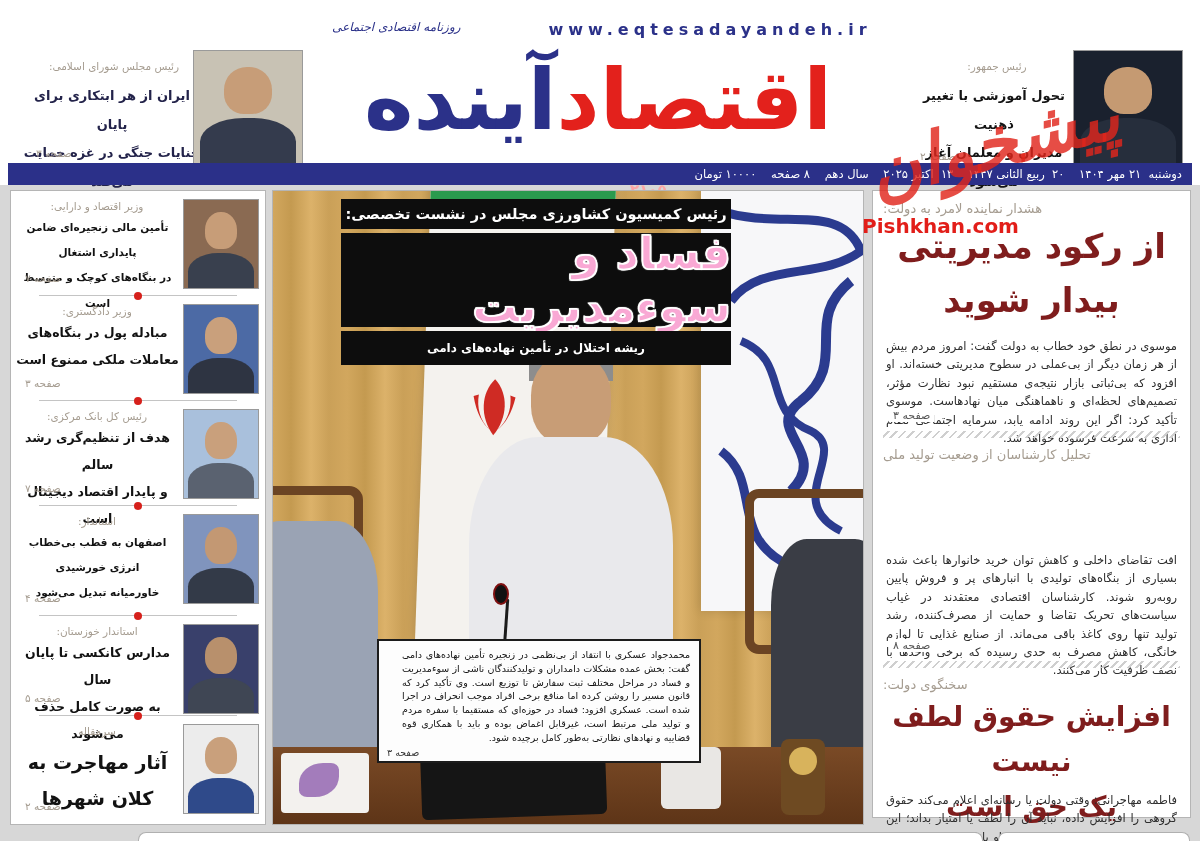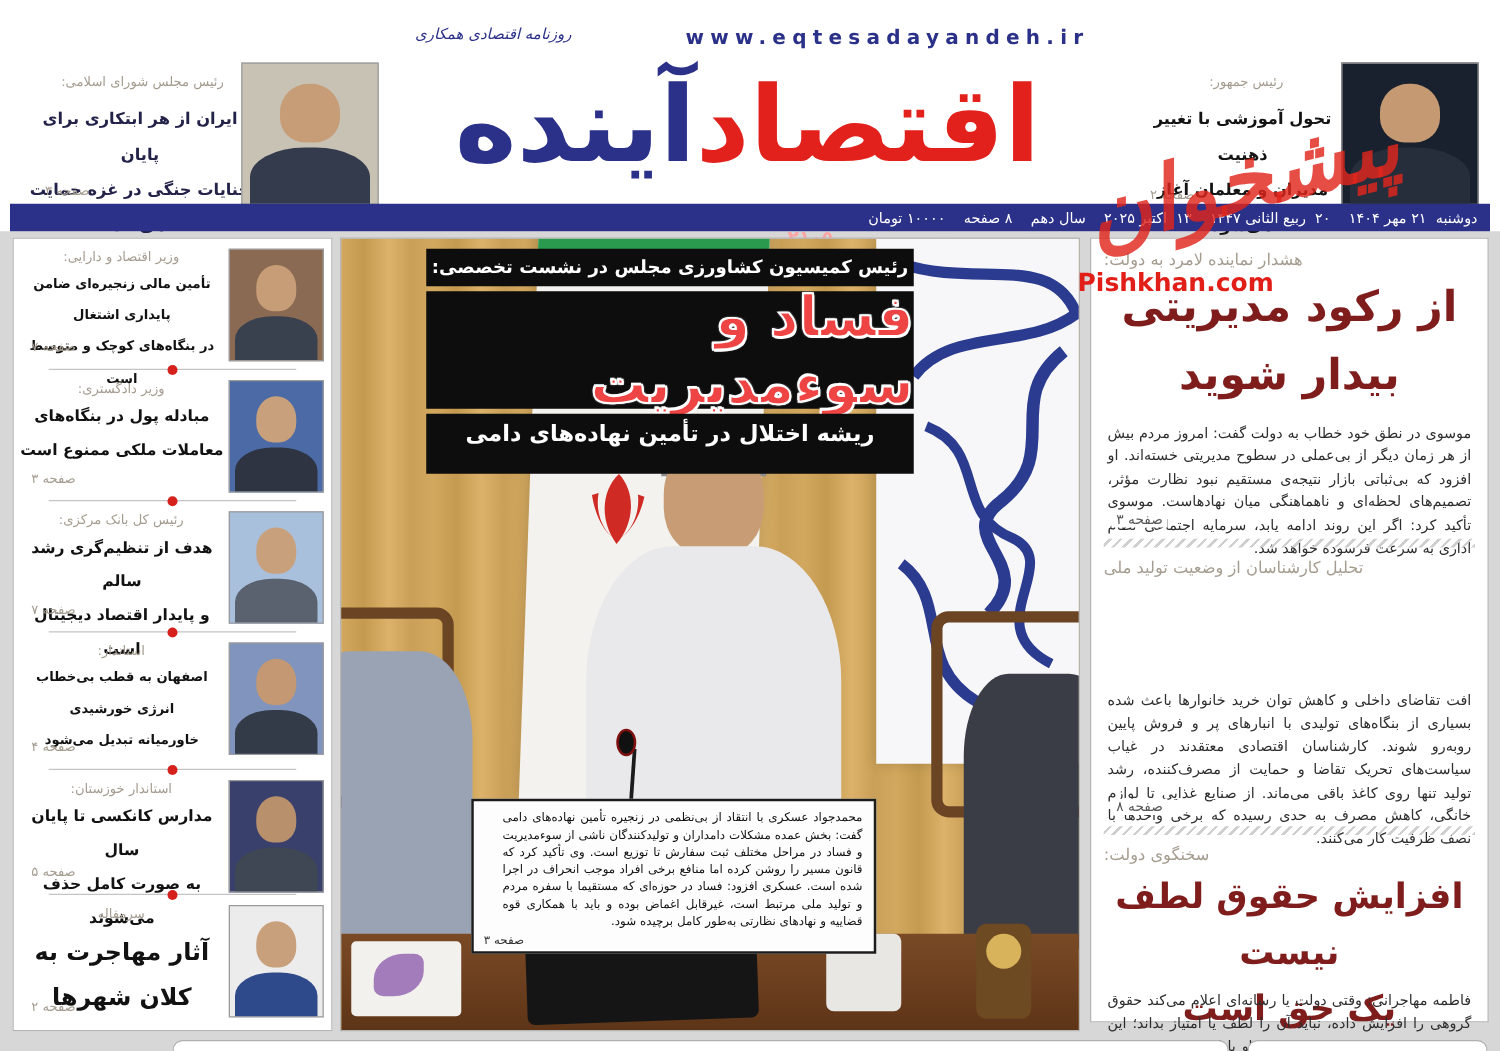--- a/index.html
+++ b/index.html
@@ -107,25 +107,25 @@
   .cup { position:absolute; left:508px; top:548px; width:44px; height:76px; background:#6e4a22;
          border-radius:8px; }
   .cup::after { content:""; position:absolute; left:8px; top:8px; width:28px; height:28px;
                 background:#d8b35c; border-radius:50%; }
 
   .ov-kicker { position:absolute; left:68px; top:8px; width:390px; height:30px; background:#0d0d0d;
                color:#fff; font-size:14.5px; font-weight:bold; text-align:center; line-height:30px;
                direction:rtl; z-index:5; }
   .ov-main { position:absolute; left:68px; top:42px; width:390px; height:94px; background:#0d0d0d;
              z-index:5; display:flex; align-items:center; justify-content:center; }
-  .ov-main span { color:#ef4444; font-size:45px; font-weight:bold; direction:rtl;
+  .ov-main span { color:#f9a8d4; font-size:45px; font-weight:bold; direction:rtl;
                   -webkit-text-stroke:1.5px #ffffff;
                   text-shadow:0 0 2px #fff,0 0 2px #fff,1px 1px 0 #fff,-1px -1px 0 #fff; }
-  .ov-sub { position:absolute; left:68px; top:140px; width:390px; height:48px; background:#0d0d0d;
-            color:#fff; font-size:18px; font-weight:bold; text-align:center; line-height:34px;
+  .ov-sub { position:absolute; left:68px; top:140px; width:390px; height:34px; background:#0d0d0d;
+            color:#fff; font-size:12px; font-weight:bold; text-align:center; line-height:34px;
             direction:rtl; z-index:5; }
   .caption { position:absolute; left:104px; top:448px; width:324px; height:124px; background:#fdfdfd;
              border:2px solid #1c1c1c; padding:7px 9px 14px 23px; z-index:6; }
   .caption-text { font-size:9.5px; line-height:1.45; text-align:justify; direction:rtl; color:#111; }
   .caption-page { position:absolute; left:8px; bottom:3px; font-size:9.5px; color:#333; direction:rtl; }
 
   
   .rightcol { position:absolute; left:872px; top:190px; width:319px; height:628px; background:#fff;
               border:1px solid #b5b5b5; }
   .r-kicker { position:absolute; left:10px; right:10px; text-align:left; color:#a59c90;
@@ -144,21 +144,21 @@
                 border-bottom:none; border-radius:8px 8px 0 0; }
   .bottom-box.wide { left:138px; width:845px; }
   .bottom-box.narrow { left:998px; width:192px; }
 </style>
 </head>
 <body>
 
 <div id="page">
   <div class="content-bg"></div>
 
-  <div class="tagline">روزنامه اقتصادی همکاری</div>
+  <div class="tagline">روزنامه اقتصادی اجتماعی</div>
   <div class="site-url">www.eqtesadayandeh.ir</div>
   <div class="logo">
     <span class="red">اقتصاد</span>
     <span class="blue">آینده</span>
   </div>
 
   <div class="abs kicker tl-kicker">رئیس مجلس شورای اسلامی:</div>
   <div class="abs tl-headline">ایران از هر ابتکاری برای پایان
 جنایات جنگی در غزه حمایت می‌کند</div>
   <div class="abs pageref tl-page">صفحه ۳</div>

